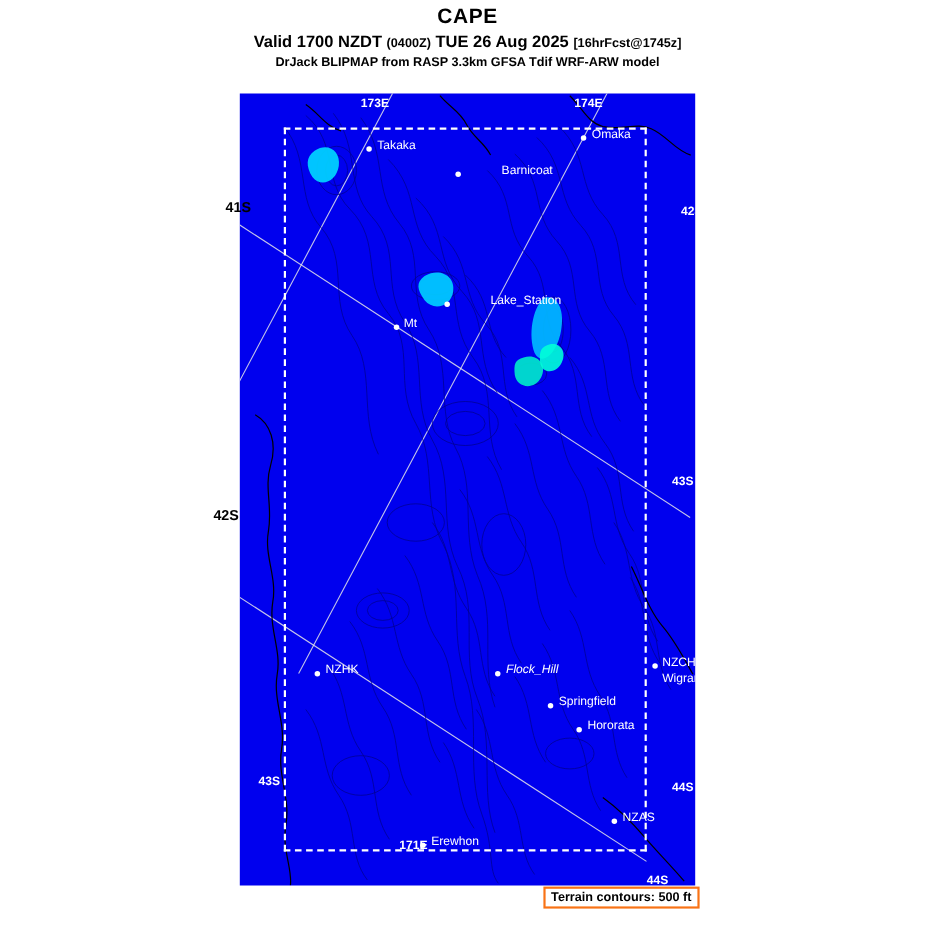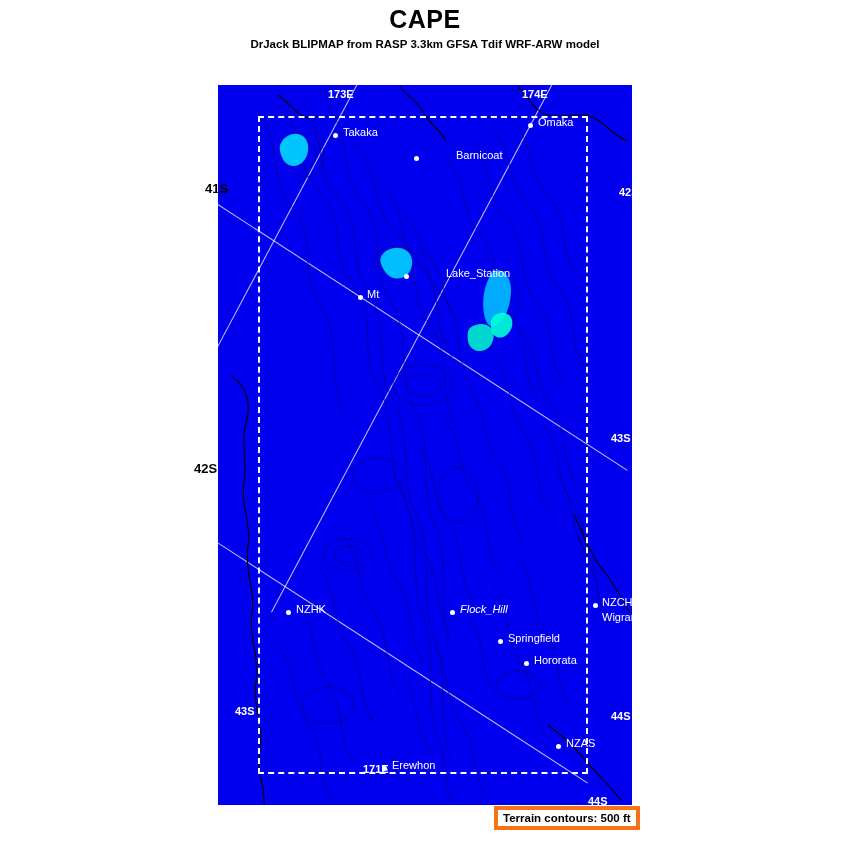--- a/index.html
+++ b/index.html
@@ -1,20 +1,20 @@
 <!DOCTYPE html>
 <html><head>
 <meta charset="utf-8">
 <style>
   html,body{margin:0;padding:0;background:#ffffff;}
   body{width:850px;height:860px;position:relative;font-family:"Liberation Sans",sans-serif;overflow:hidden;}
 
   
   .header{position:absolute;left:0;top:0;width:850px;text-align:center;}
-  .title{font-size:25px;font-weight:bold;color:#000;letter-spacing:.5px;margin-top:5px;}
+  .title{font-size:19px;font-weight:bold;color:#000;letter-spacing:.5px;margin-top:5px;}
   .subtitle{font-size:15px;font-weight:bold;color:#000;margin-top:3px;}
   .subtitle .small{font-size:11.5px;font-weight:bold;}
   .subtitle .brack{font-size:11.5px;font-weight:bold;}
   .model{font-size:11.5px;font-weight:bold;color:#000;margin-top:4px;}
 
   
   .map-wrap{position:absolute;left:218px;top:85px;width:414px;height:720px;background:#0000ee;overflow:hidden;}
   .map-canvas{position:absolute;left:0;top:0;width:414px;height:720px;}
 
   
@@ -28,31 +28,37 @@
 
   
   .pt{position:absolute;width:5px;height:5px;background:#fff;border-radius:50%;}
   .lbl{position:absolute;color:#fff;font-size:11px;font-family:"Liberation Sans",sans-serif;white-space:nowrap;}
 
   
   .gl{position:absolute;color:#000;font-size:13px;font-weight:bold;}
   .gl-in{position:absolute;color:#ffffff;font-size:11px;font-weight:bold;}
 
   
-  .terrain-note{position:absolute;left:494px;top:806px;background:#fff;border:4px solid #f97316;
+  .terrain-note{position:absolute;left:494px;top:806px;background:#fff;border:2px solid #f97316;
     font-size:11.5px;font-weight:bold;color:#000;padding:2px 5px;}
 
   
   .cb-wrap{position:absolute;left:0;top:818px;width:850px;height:42px;}
 </style>
 </head>
 <body>
 
 <div class="header">
   <div class="title">CAPE</div>
+  <div class="subtitle">
+    <span>Valid 1700 NZDT</span>
+    <span class="small">(0400Z)</span>
+    <span>TUE 26 Aug 2025</span>
+    <span class="brack">[16hrFcst@1745z]</span>
+  </div>
   <div class="model">DrJack BLIPMAP from RASP 3.3km GFSA Tdif WRF-ARW model</div>
 </div>
 
 <div class="map-wrap">
   <div class="map-canvas">
 
     <div class="grat" style="left:-60px;top:80px;width:560px;transform:rotate(33deg);"></div>
     <div class="grat" style="left:-150px;top:360px;width:620px;transform:rotate(33deg);"></div>
     <div class="grat" style="left:-230px;top:640px;width:680px;transform:rotate(33deg);"></div>
     <div class="grat" style="left:150px;top:-20px;width:560px;transform:rotate(118deg);"></div>

